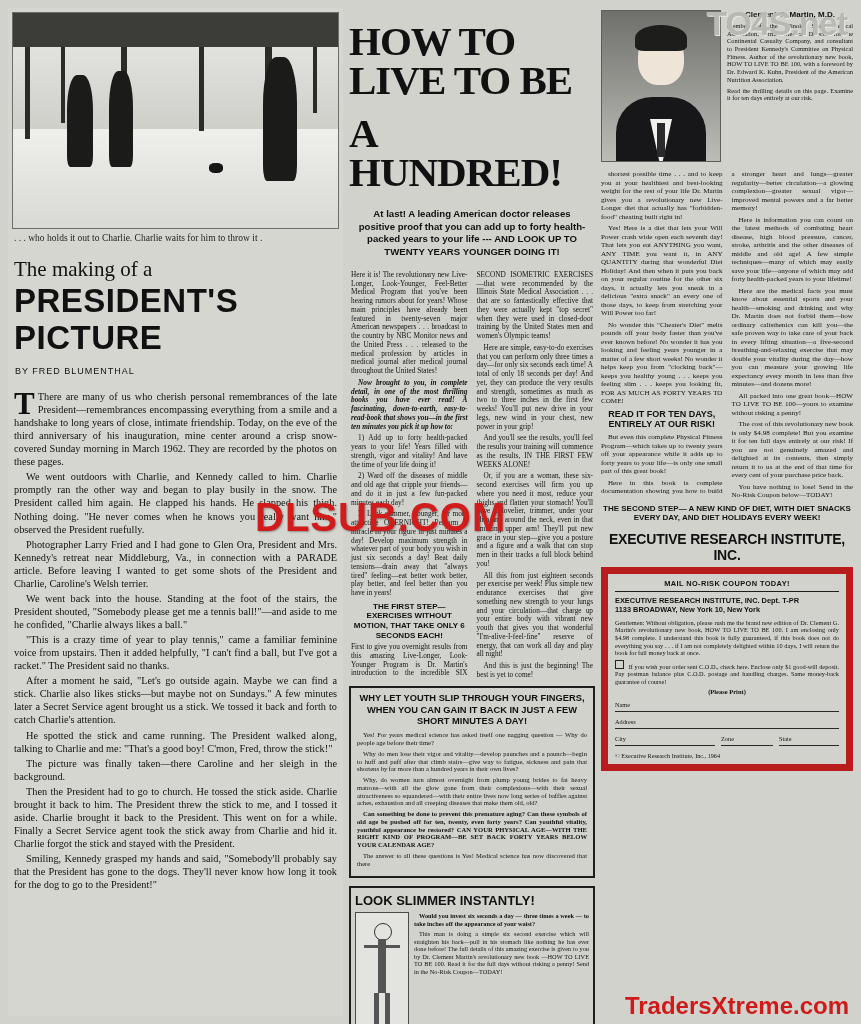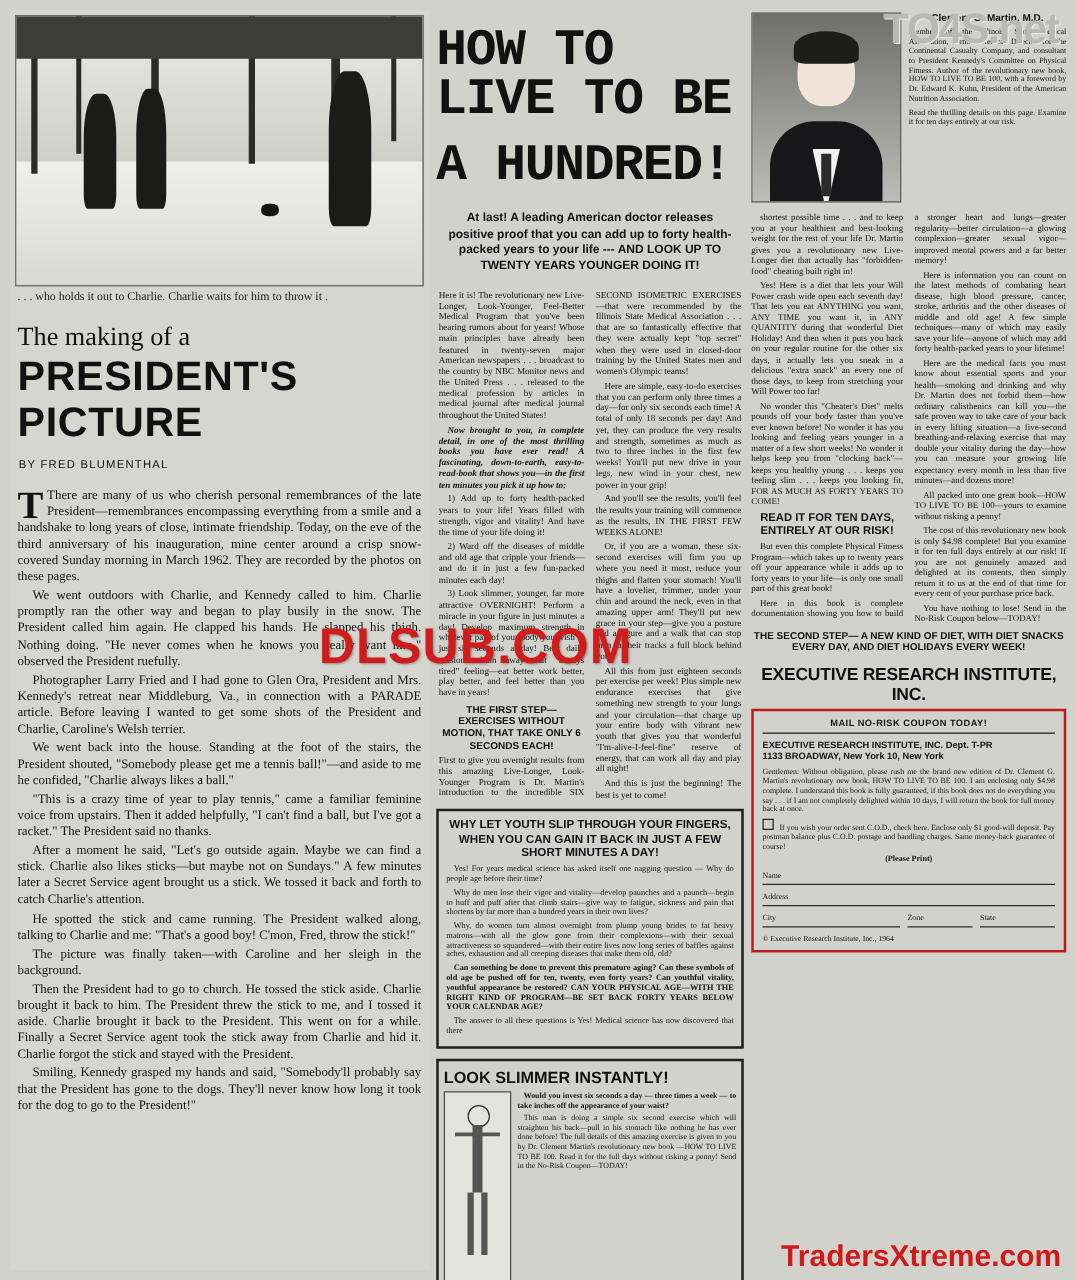--- a/index.html
+++ b/index.html
@@ -33,21 +33,21 @@
     letter-spacing:.5px;line-height:1.06;margin:2px 0 0 6px;}
   .byline{font-family:"Liberation Sans",sans-serif;font-size:9px;letter-spacing:1px;
     margin:10px 0 0 7px;}
   .body-left{margin:14px 6px 0 6px;font-size:10.3px;line-height:1.27;text-align:justify;}
   .body-left p{margin:0 0 2px 0;text-indent:12px;}
   .body-left p.first{text-indent:0;}
   .dropcap{float:left;font-size:31px;line-height:25px;font-weight:bold;padding:1px 3px 0 0;}
 
   
   .midcol{position:absolute;left:349px;top:8px;width:246px;height:1008px;}
-  .hl1{font-family:Liberation Mono, monospace;font-weight:bold;font-size:41px;
+  .hl1{font-family:Liberation Serif, serif;font-weight:bold;font-size:41px;
     line-height:.95;letter-spacing:-1px;margin:14px 0 0 0;}
   .deck{font-family:"Liberation Sans",sans-serif;font-weight:bold;font-size:9.6px;
     line-height:1.33;text-align:center;margin:16px 6px 0 6px;}
   .mid-body{margin:12px 2px 0 2px;font-size:7.3px;line-height:1.2;text-align:justify;
     column-count:2;column-gap:9px;}
   .mid-body p{margin:0 0 3px 0;text-indent:7px;}
   .mid-body p.noind{text-indent:0;}
   .b{font-weight:bold;}
   .i{font-style:italic;}
   .subhd{font-family:"Liberation Sans",sans-serif;font-weight:bold;font-size:8px;
@@ -83,21 +83,21 @@
     text-align:center;margin:2px 0 3px 0;}
   .rt-cap{font-size:6.4px;line-height:1.2;text-align:justify;}
   .rt-cap p{margin:0 0 3px 0;text-indent:0;}
   .right-body{margin-top:6px;font-size:7.1px;line-height:1.2;text-align:justify;
     column-count:2;column-gap:9px;}
   .right-body p{margin:0 0 3px 0;text-indent:7px;}
   .rhd{font-family:"Liberation Sans",sans-serif;font-weight:bold;font-size:9px;
     text-align:center;margin:2px 0 3px 0;}
   .eri{font-family:"Liberation Sans",sans-serif;font-weight:bold;font-size:14px;
     text-align:center;margin:8px 0 4px 0;letter-spacing:-.2px;}
-  .coupon{border:2px solid #b91c1c;padding:5px 7px;}
+  .coupon{border:7px solid #b91c1c;padding:5px 7px;}
   .coupon-top{text-align:center;font-family:"Liberation Sans",sans-serif;font-weight:bold;
     font-size:7.4px;letter-spacing:.4px;border-bottom:1px solid #1d1d1b;padding-bottom:3px;
     margin-bottom:4px;}
   .coupon-addr{font-family:"Liberation Sans",sans-serif;font-weight:bold;font-size:7.4px;
     line-height:1.3;margin-bottom:4px;}
   .coupon-body{font-size:6.3px;line-height:1.2;text-align:justify;}
   .coupon-body p{margin:0 0 3px 0;}
   .please{text-align:center;font-weight:bold;font-size:6.5px;margin:3px 0;}
   .fld{border-bottom:1px solid #2a2a28;height:11px;margin:5px 0 0 0;position:relative;
     font-size:6.3px;}
@@ -142,21 +142,21 @@
     <div class="byline">BY FRED BLUMENTHAL</div>
 
     <div class="body-left">
       <p class="first"><span class="dropcap">T</span><span>There are many of us who cherish personal remembrances of the late President—remembrances encompassing everything from a smile and a handshake to long years of close, intimate friendship. Today, on the eve of the third anniversary of his inauguration, mine center around a crisp snow-covered Sunday morning in March 1962. They are recorded by the photos on these pages.</span></p>
       <p>We went outdoors with Charlie, and Kennedy called to him. Charlie promptly ran the other way and began to play busily in the snow. The President called him again. He clapped his hands. He slapped his thigh. Nothing doing. "He never comes when he knows you really want him," observed the President ruefully.</p>
       <p>Photographer Larry Fried and I had gone to Glen Ora, President and Mrs. Kennedy's retreat near Middleburg, Va., in connection with a PARADE article. Before leaving I wanted to get some shots of the President and Charlie, Caroline's Welsh terrier.</p>
       <p>We went back into the house. Standing at the foot of the stairs, the President shouted, "Somebody please get me a tennis ball!"—and aside to me he confided, "Charlie always likes a ball."</p>
       <p>"This is a crazy time of year to play tennis," came a familiar feminine voice from upstairs. Then it added helpfully, "I can't find a ball, but I've got a racket." The President said no thanks.</p>
       <p>After a moment he said, "Let's go outside again. Maybe we can find a stick. Charlie also likes sticks—but maybe not on Sundays." A few minutes later a Secret Service agent brought us a stick. We tossed it back and forth to catch Charlie's attention.</p>
       <p>He spotted the stick and came running. The President walked along, talking to Charlie and me: "That's a good boy! C'mon, Fred, throw the stick!"</p>
-      <p>The picture was finally taken—with Caroline and her sleigh in the background.</p>
+      <p>The picture was finally taken—there Caroline and her sleigh in the background.</p>
       <p>Then the President had to go to church. He tossed the stick aside. Charlie brought it back to him. The President threw the stick to me, and I tossed it aside. Charlie brought it back to the President. This went on for a while. Finally a Secret Service agent took the stick away from Charlie and hid it. Charlie forgot the stick and stayed with the President.</p>
       <p>Smiling, Kennedy grasped my hands and said, "Somebody'll probably say that the President has gone to the dogs. They'll never know how long it took for the dog to go to the President!"</p>
     </div>
   </div>
 
   <div class="midcol">
     <div class="hl1">HOW TO LIVE TO BE</div>
     <div class="hl1">A HUNDRED!</div>
     <div class="deck">At last! A leading American doctor releases positive proof that you can add up to forty health-packed years to your life --- AND LOOK UP TO TWENTY YEARS YOUNGER DOING IT!</div>
 

